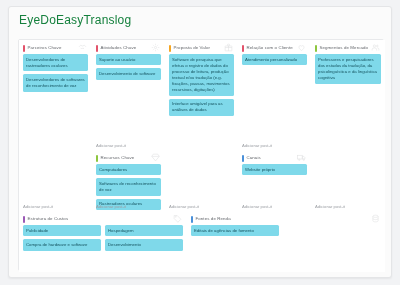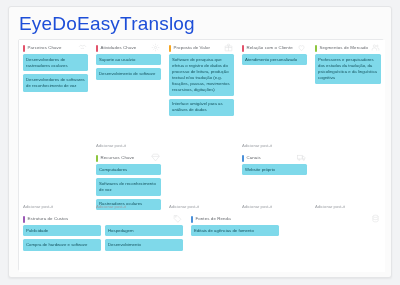--- a/index.html
+++ b/index.html
@@ -10,21 +10,21 @@
     -webkit-font-smoothing:antialiased;
   }
   .app{
     position:absolute;left:8px;top:6px;width:384px;height:272px;
     background:#fbfbfb;border:1px solid #e4e5e7;border-radius:3px;
     box-shadow:0 1px 2px rgba(0,0,0,.06);
     box-sizing:border-box;
   }
   .app-title{
     position:absolute;left:10px;top:6px;
-    font-size:19px;color:#1d4ed8;letter-spacing:.2px;
+    font-size:12px;color:#15803d;letter-spacing:.2px;
     white-space:nowrap;
   }
   .canvas{
     position:absolute;left:9px;top:32px;width:366px;height:232px;
     background:#ffffff;border:1px solid #e8e9eb;border-radius:2px;
     box-sizing:border-box;
   }
   
   .block{position:absolute;box-sizing:border-box;background:#fff;}
   .block-head{

